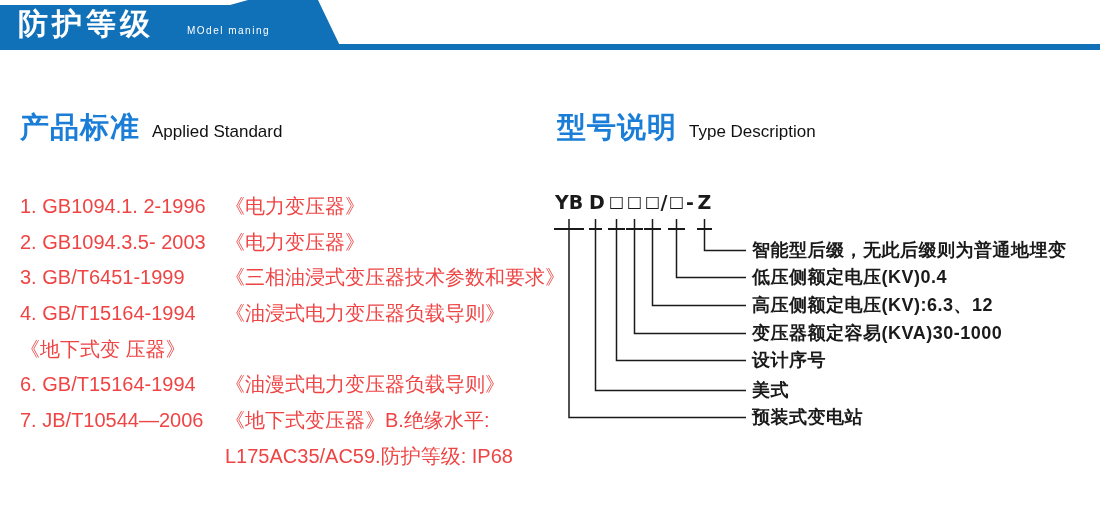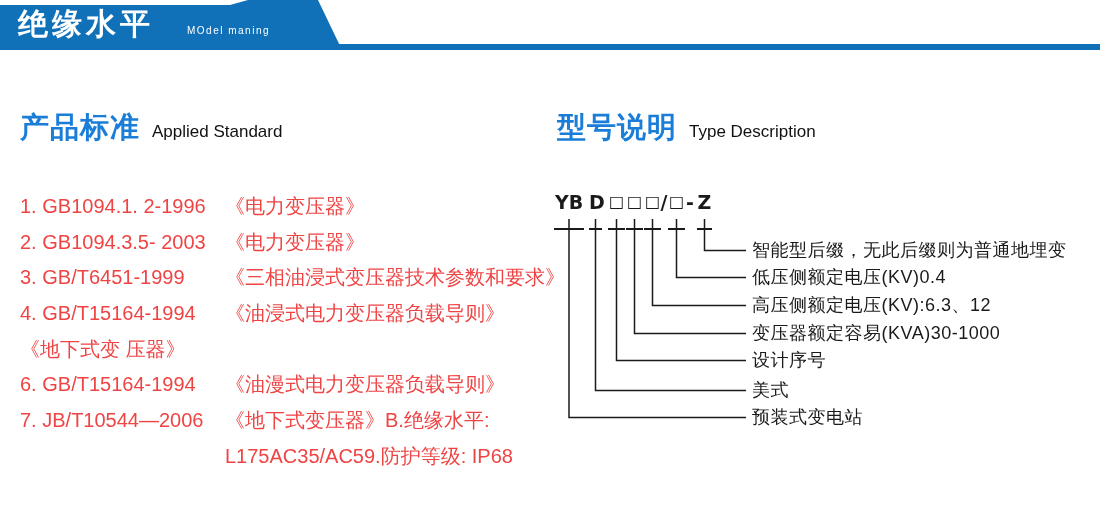--- a/index.html
+++ b/index.html
@@ -32,35 +32,35 @@
   .diagram{position:absolute;left:552px;top:182px;width:548px;height:270px;}
   .sym{
     position:absolute;top:8px;height:24px;line-height:24px;text-align:center;
     font-size:19px;font-weight:bold;color:#1a1a1a;
     font-family:"DejaVu Sans","Liberation Sans",sans-serif;
   }
   .sym.u{border-bottom:2.5px solid #1a1a1a;padding-bottom:14px;}
   .sym.box{font-size:16px;}
   .connectors{position:absolute;left:0;top:0;}
   .dlabel{
-    position:absolute;left:200px;font-size:18px;font-weight:normal;color:#1a1a1a;
+    position:absolute;left:200px;font-size:18px;font-weight:bold;color:#1a1a1a;
     line-height:21px;white-space:nowrap;letter-spacing:0.5px;
   }
 </style>
 </head>
 <body>
 
 <div class="page">
 
   <header class="banner">
     <svg width="1100" height="54" viewBox="0 0 1100 54">
       <path d="M0,5 H230 L248,0 H318 L342,50 H0 Z" fill="#1171b8"></path>
       <path d="M330,44 H1100 V50 H338 Z" fill="#1171b8"></path>
     </svg>
-    <div class="banner-title">绝缘水平</div>
+    <div class="banner-title">防护等级</div>
     <div class="banner-subtitle">MOdel maning</div>
   </header>
 
   <div class="sec-heading left">
     <span class="zh">产品标准</span>
     <span class="en">Applied Standard</span>
   </div>
 
   <div class="sec-heading right">
     <span class="zh">型号说明</span>

